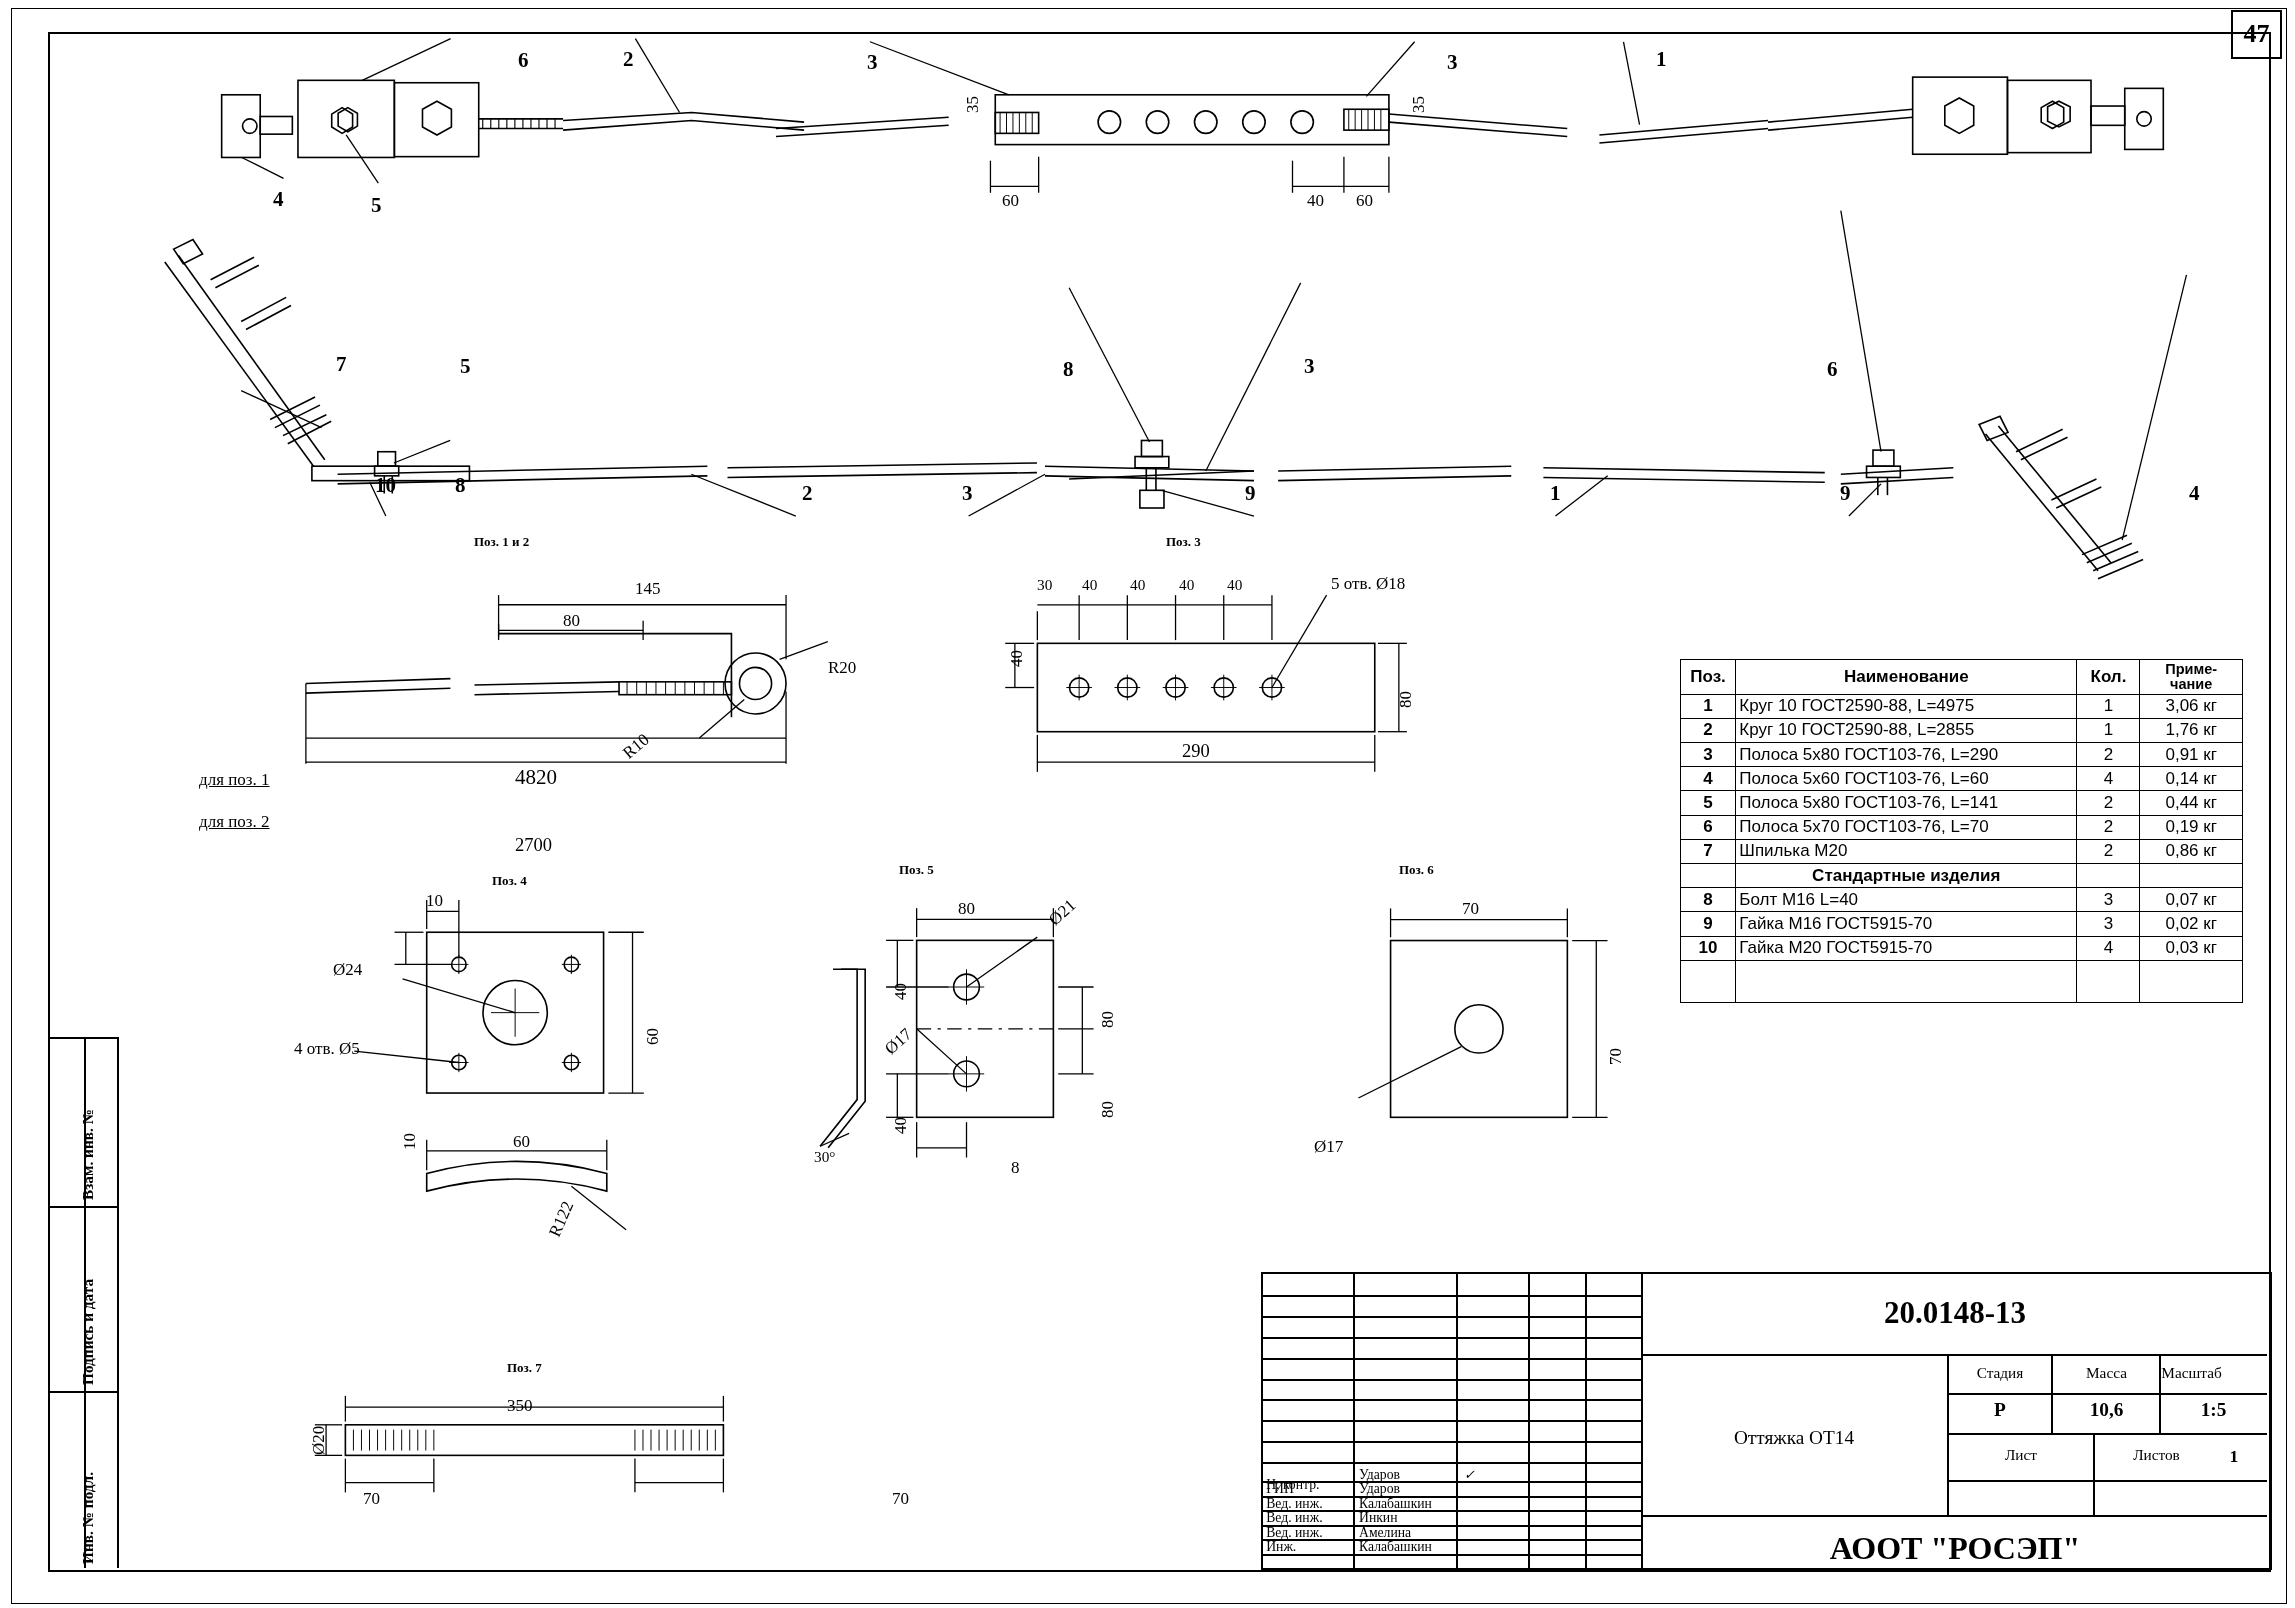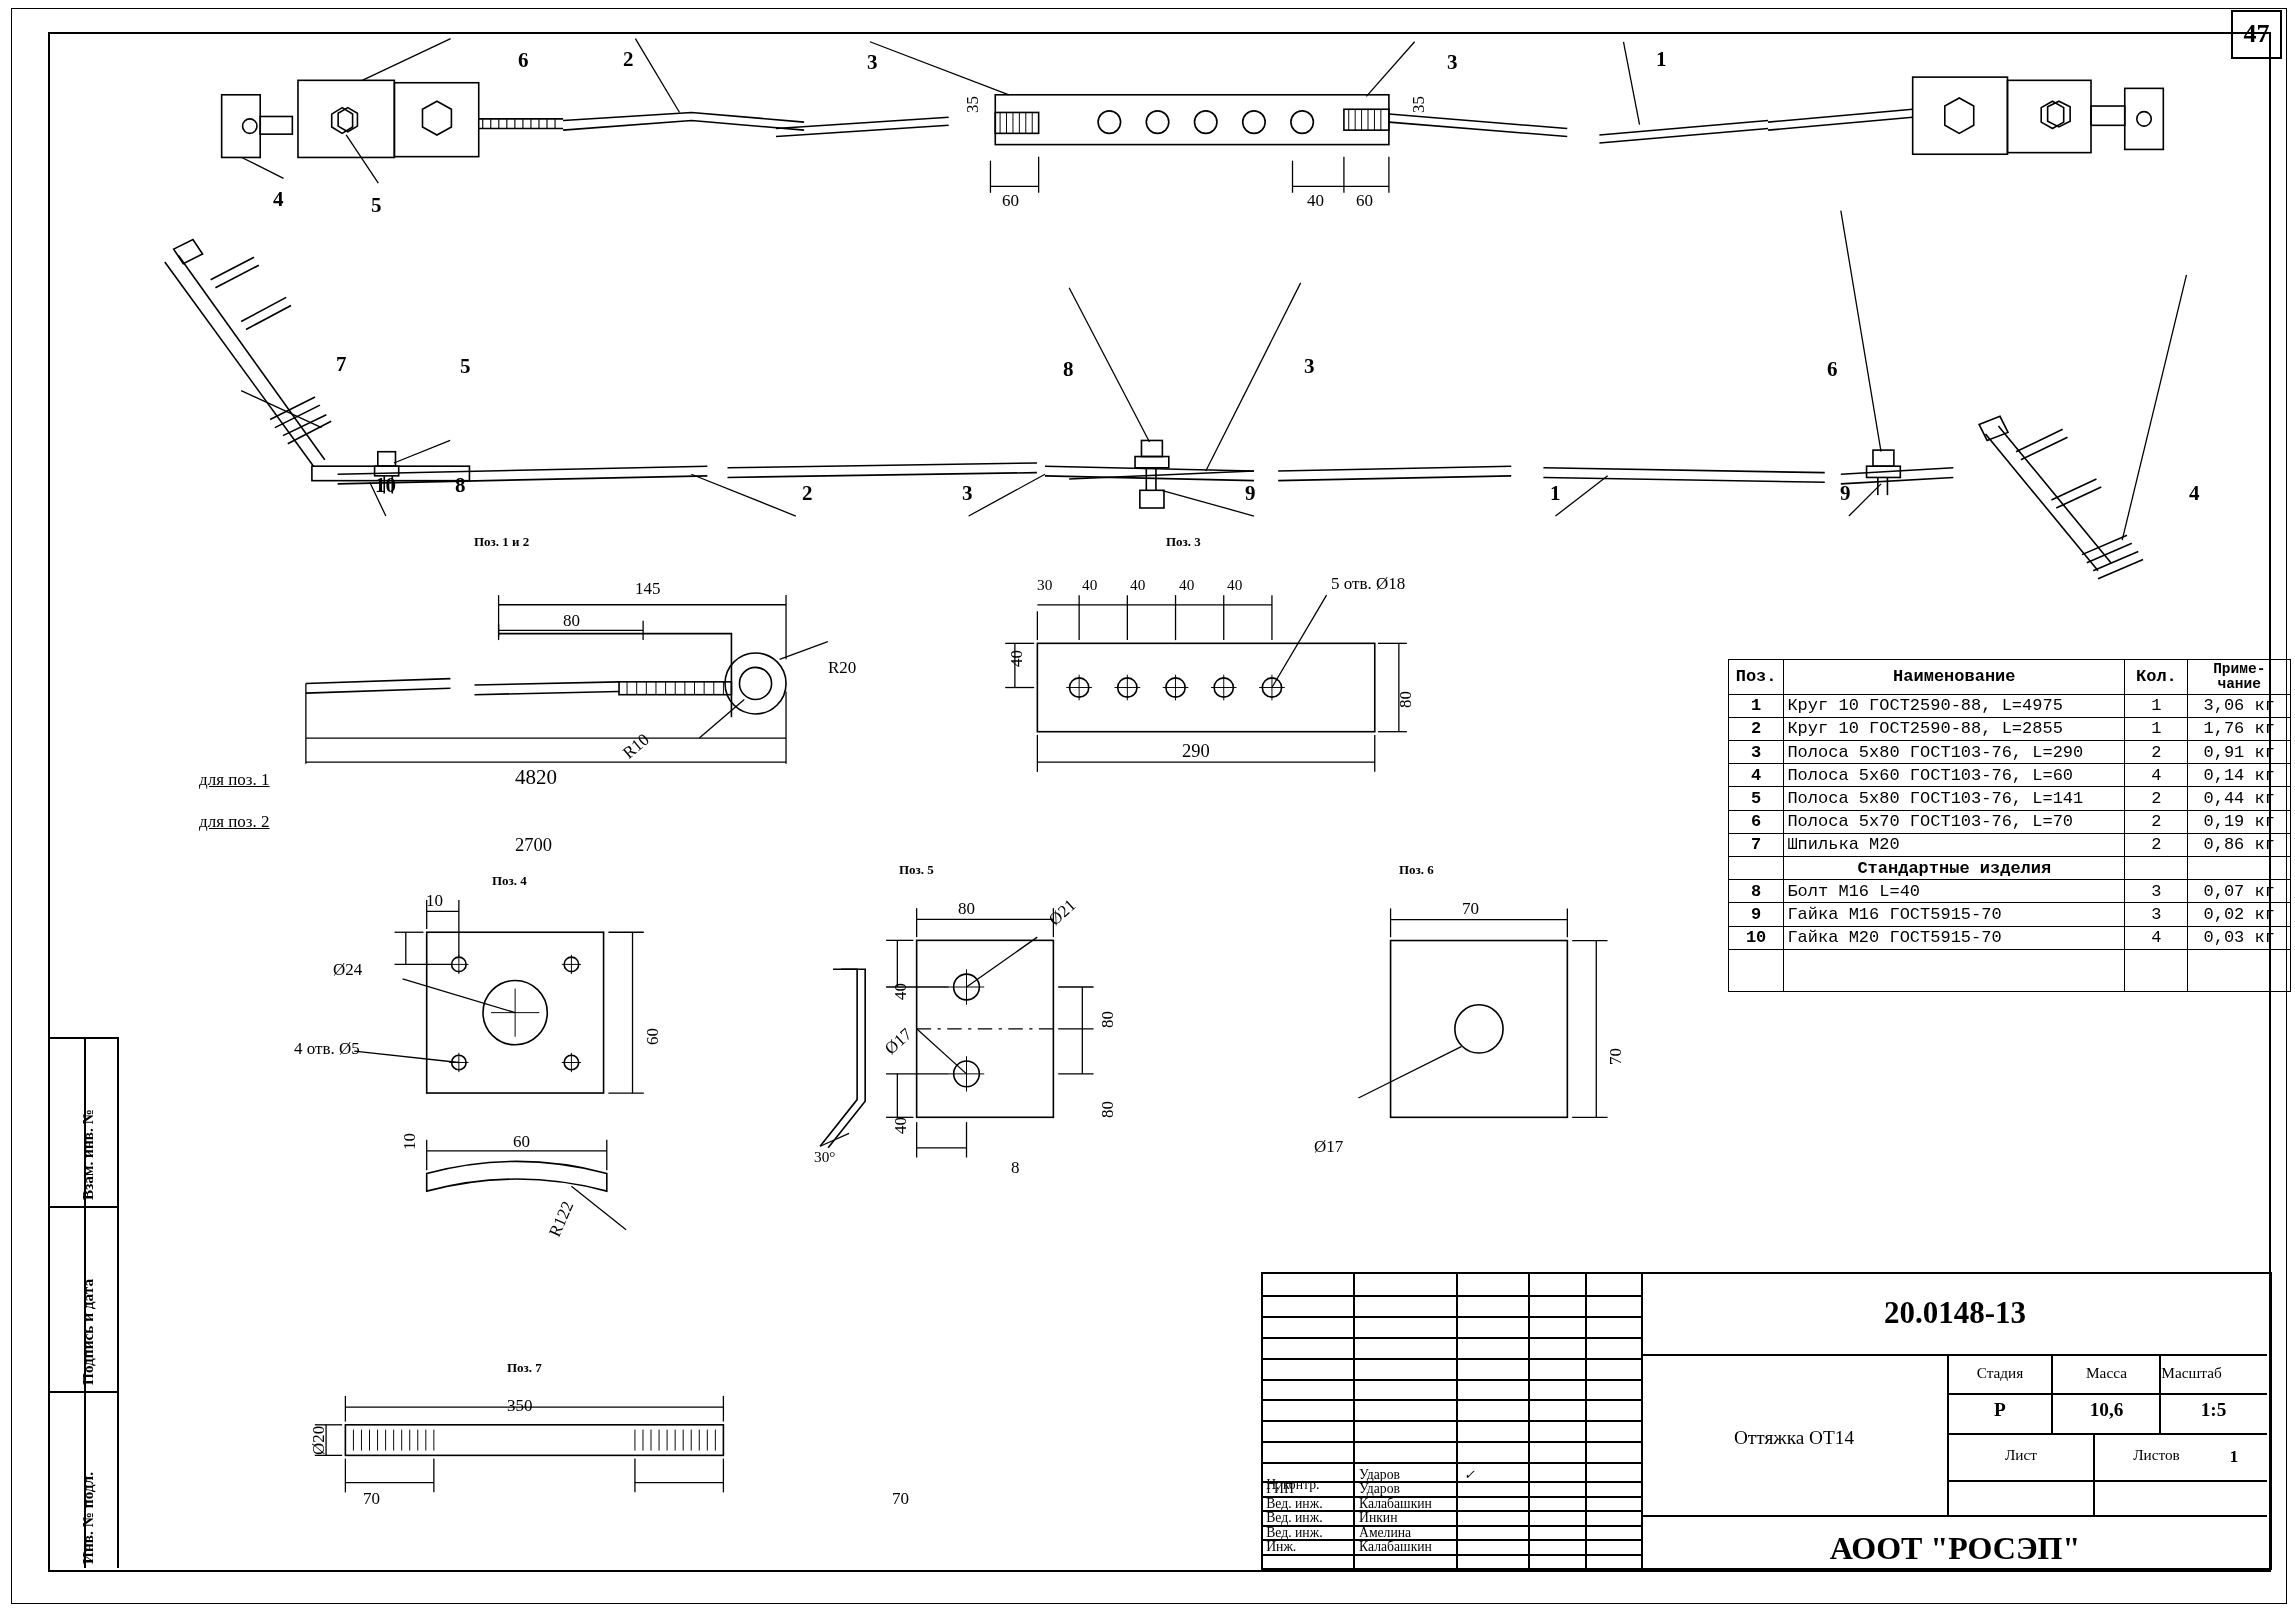--- a/index.html
+++ b/index.html
@@ -10,21 +10,21 @@
   .v{width:1.6px;}
   .lbl{position:absolute;font-family:"Liberation Serif",serif;white-space:nowrap;}
   .b{font-weight:bold;}
   
   .frame-outer{position:absolute;left:11.3px;top:8px;width:2274px;height:1594px;border:1.6px solid #000;}
   .frame-inner{position:absolute;left:48px;top:32px;width:2219px;height:1536px;border:2.4px solid #000;}
   .vtext{position:absolute;transform:rotate(-90deg);transform-origin:left top;white-space:nowrap;font-size:15.3px;font-weight:bold;}
   
   .sheetno{position:absolute;right:13px;top:9.6px;width:47px;height:45px;border:2.4px solid #000;display:flex;align-items:center;justify-content:center;font-size:26px;font-weight:bold;}
   
-  table.spec{position:absolute;border-collapse:collapse;font-family:Liberation Mono, monospace;margin-left:48px;}
+  table.spec{position:absolute;border-collapse:collapse;font-family:Liberation Sans, sans-serif;}
   table.spec td,table.spec th{border:1.6px solid #000;font-size:17px;padding:1.6px 3.2px;}
   .dim{font-size:17px;}
   .small{font-size:15.3px;}
   .pos-cap{font-size:13px;font-weight:bold;}
   svg{position:absolute;left:0;top:0;overflow:visible;}
   .sig{font-family:"Liberation Serif",serif;font-size:13.7px;}
   .hand{font-family:"Liberation Serif",serif;font-style:italic;font-size:13px;color:#000;}
 </style>
 </head>
 <body>

